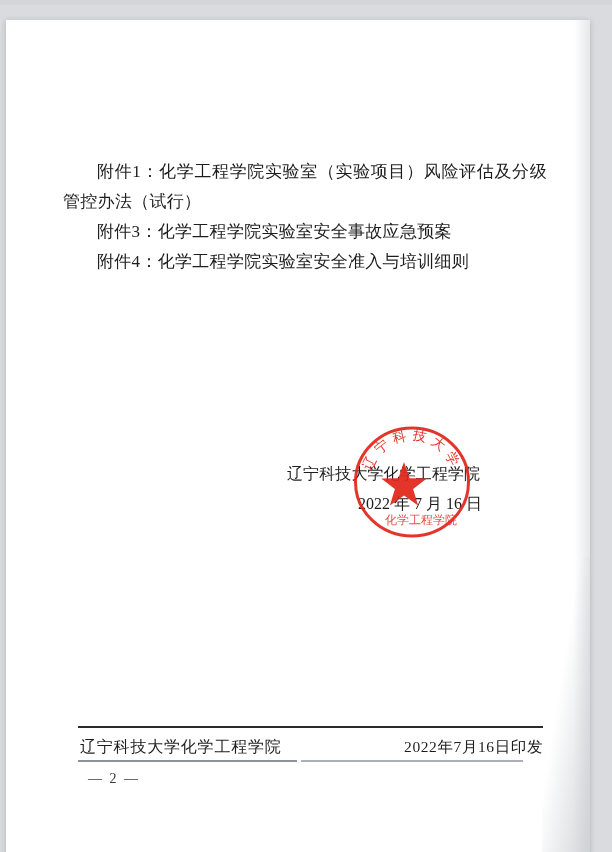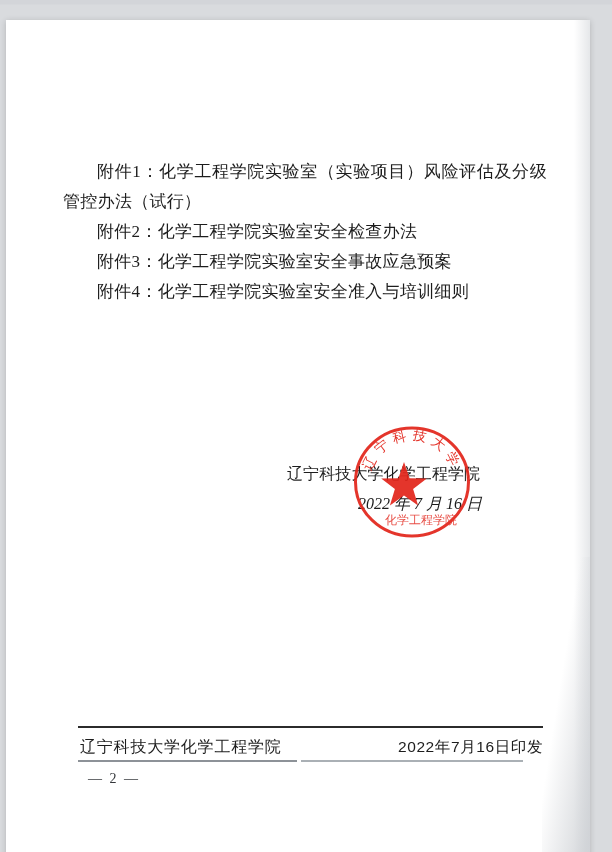--- a/index.html
+++ b/index.html
@@ -54,21 +54,20 @@
     letter-spacing: 0.1px;
     color: #1d1d1d;
     white-space: nowrap;
   }
   .sig-date {
     position: absolute;
     left: 352px; top: 474px;
     font-size: 16px;
     color: #1d1d1d;
     white-space: nowrap;
-    font-style: italic;
   }
 
   .seal-svg {
     position: absolute;
     left: 342px; top: 401px;
     width: 134px; height: 128px;
     z-index: 5;
     opacity: 0.93;
   }
 
@@ -87,21 +86,21 @@
     align-items: center;
   }
   .footer-issuer {
     font-size: 16px;
     letter-spacing: 0.8px;
     color: #1d1d1d;
     padding-left: 2px;
     white-space: nowrap;
   }
   .footer-date {
-    font-family: Liberation Sans, sans-serif;
+    font-family: Liberation Serif, serif;
     font-size: 15.5px;
     letter-spacing: 0.6px;
     color: #1d1d1d;
     white-space: nowrap;
   }
   .footer-rule-seg1 {
     position: absolute;
     left: 72px; top: 740px;
     width: 219px; height: 2px;
     background: #8d9298;
@@ -122,21 +121,20 @@
   }
 </style>
 </head>
 <body>
 
 <div class="viewport">
   <div class="page">
 
     <div class="attachments">
       <p>附件1：化学工程学院实验室（实验项目）风险评估及分级管控办法（试行）</p>
-      <p>附件2：化学工程学院实验室安全检查办法</p>
       <p>附件3：化学工程学院实验室安全事故应急预案</p>
       <p>附件4：化学工程学院实验室安全准入与培训细则</p>
     </div>
 
     <div class="sig-org">辽宁科技大学化学工程学院</div>
     <div class="sig-date">2022 年 7 月 16 日</div>
 
     <svg class="seal-svg" viewBox="348 405 134 128" xmlns="http://www.w3.org/2000/svg">
       <defs>
         <path id="sealArc" d="M 371.8 453.7 A 42 42 0 0 1 452.2 453.7" fill="none"></path>

